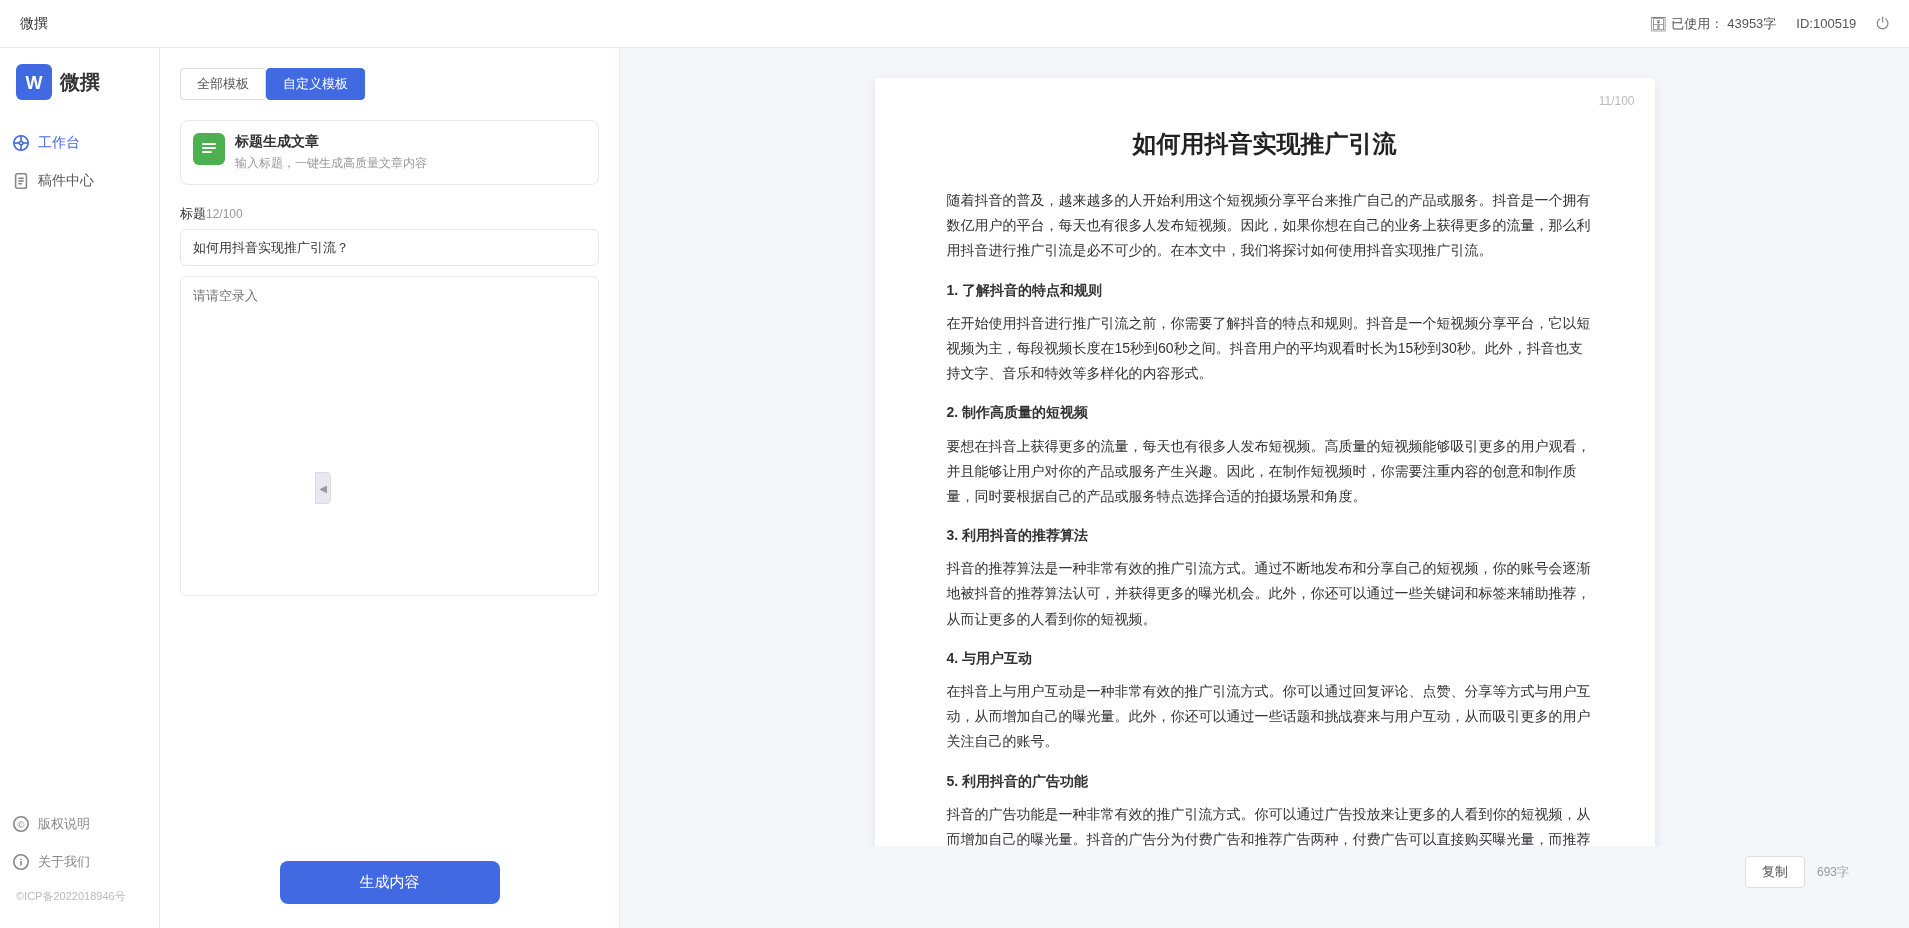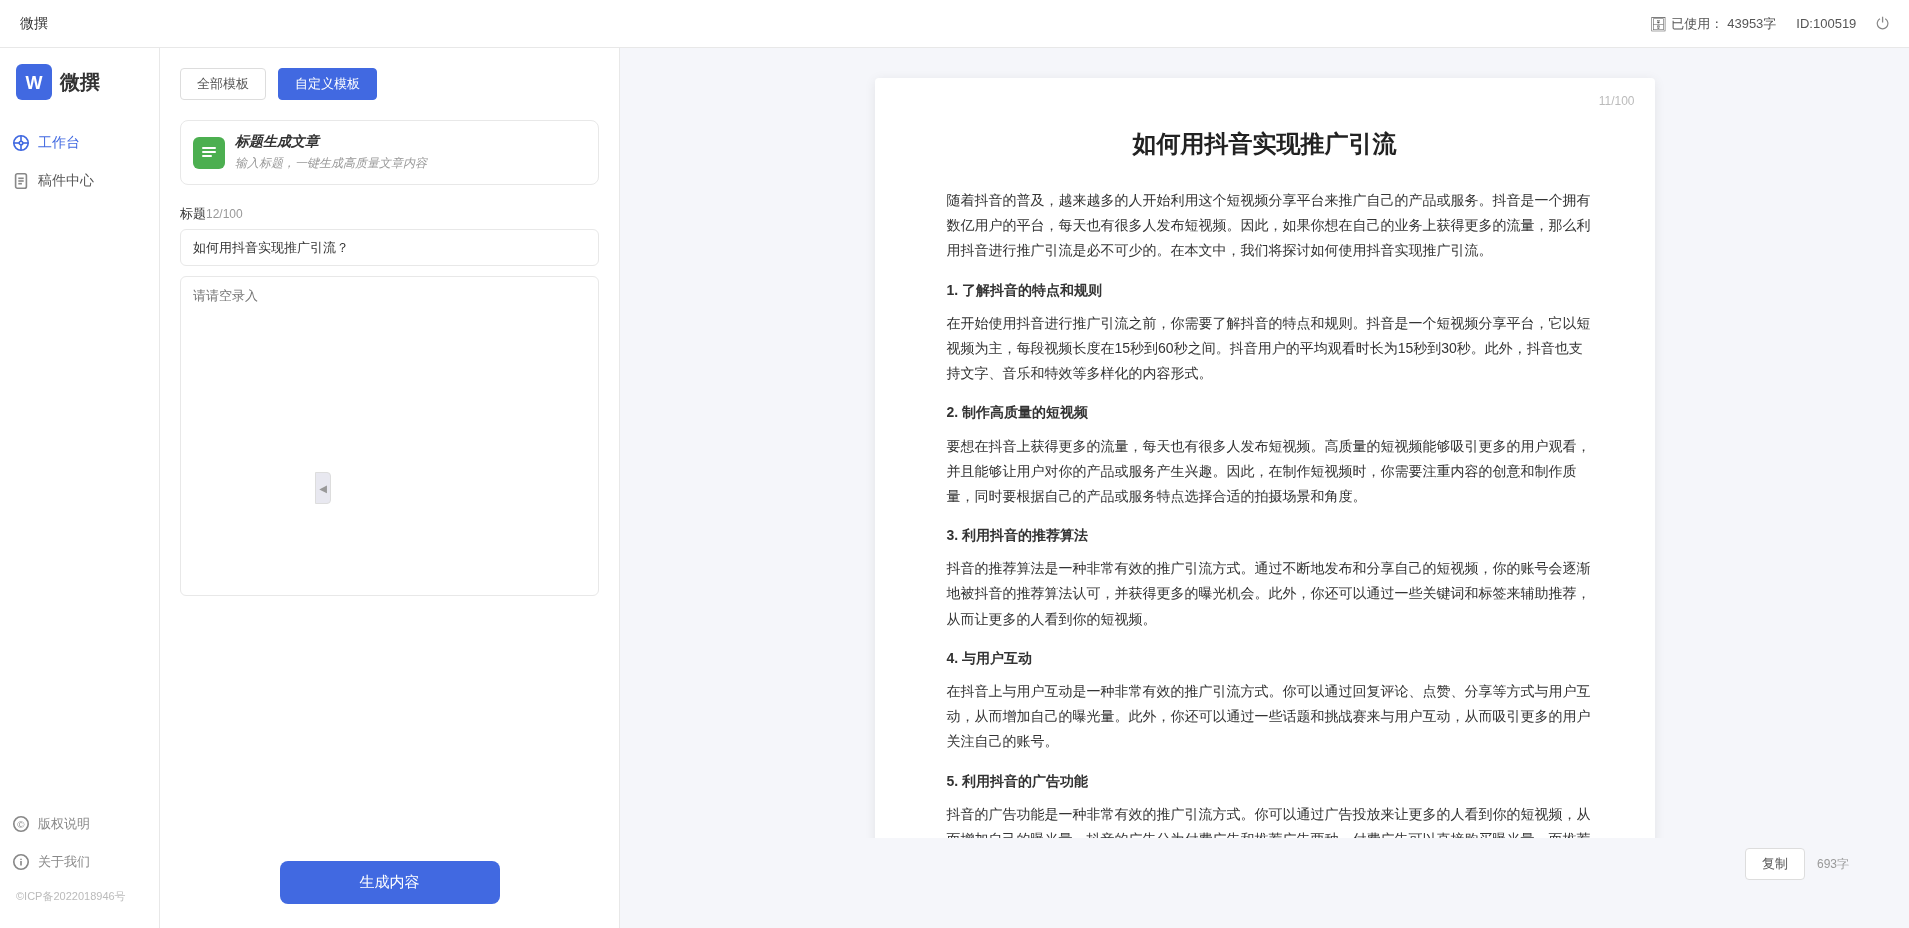--- a/index.html
+++ b/index.html
@@ -104,49 +104,48 @@
       border-right: 1px solid #e8e8e8;
       display: flex;
       flex-direction: column;
       padding: 20px;
       flex-shrink: 0;
       position: relative;
     }
 
     .tab-row {
       display: flex;
-      gap: 12px;
+      gap: 0;
       margin-bottom: 20px;
     }
     .tab-btn {
       padding: 6px 16px;
       border-radius: 4px;
       font-size: 13px;
       cursor: pointer;
       border: 1px solid #ddd;
       background: #fff;
       color: #555;
     }
     .tab-btn.active {
       background: #4169e1;
       color: #fff;
       border-color: #4169e1;
     }
 
     
     .template-card {
       display: flex;
-      align-items: center;
+      align-items: flex-start;
       gap: 10px;
       padding: 12px;
       border: 1px solid #e8e8e8;
       border-radius: 8px;
       margin-bottom: 20px;
       cursor: pointer;
-      font-style: italic;
     }
     .template-icon {
       width: 32px;
       height: 32px;
       background: #4caf50;
       border-radius: 6px;
       display: flex;
       align-items: center;
       justify-content: center;
       color: #fff;
@@ -250,21 +249,21 @@
       font-size: 14px;
       color: #333;
       line-height: 1.8;
       margin-left: 12px;
     }
     .doc-body p { margin-bottom: 14px; }
     .doc-body .section-heading { font-weight: 600; margin-bottom: 8px; margin-top: 6px; }
 
     .doc-footer {
       position: sticky;
-      bottom: 8px;
+      bottom: 0;
       width: 100%;
       background: #f5f6fa;
       display: flex;
       justify-content: flex-end;
       align-items: center;
       padding: 10px 20px;
       gap: 12px;
     }
     .copy-btn {
       padding: 6px 16px;

